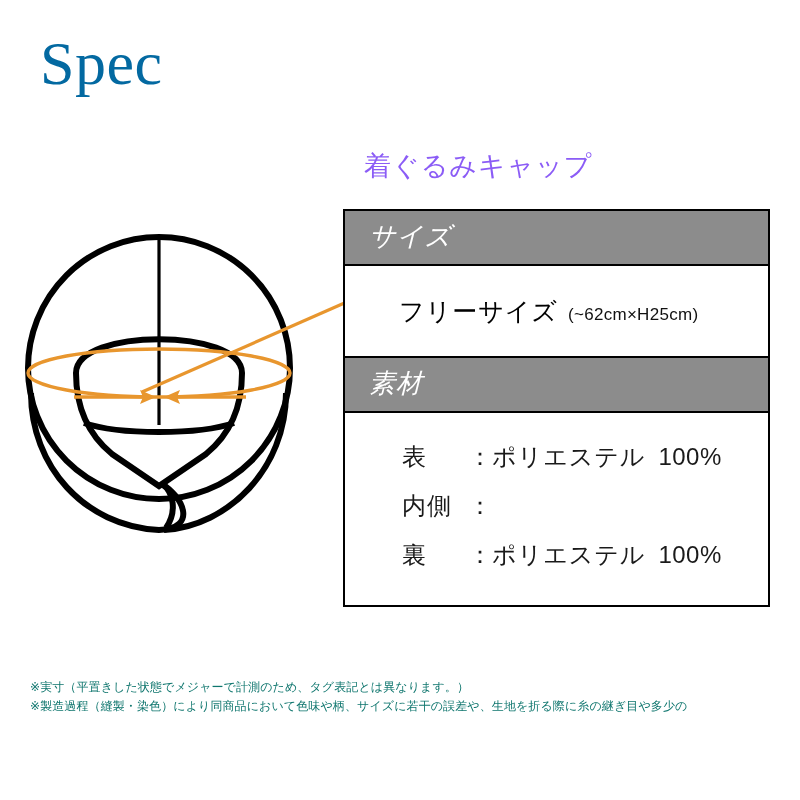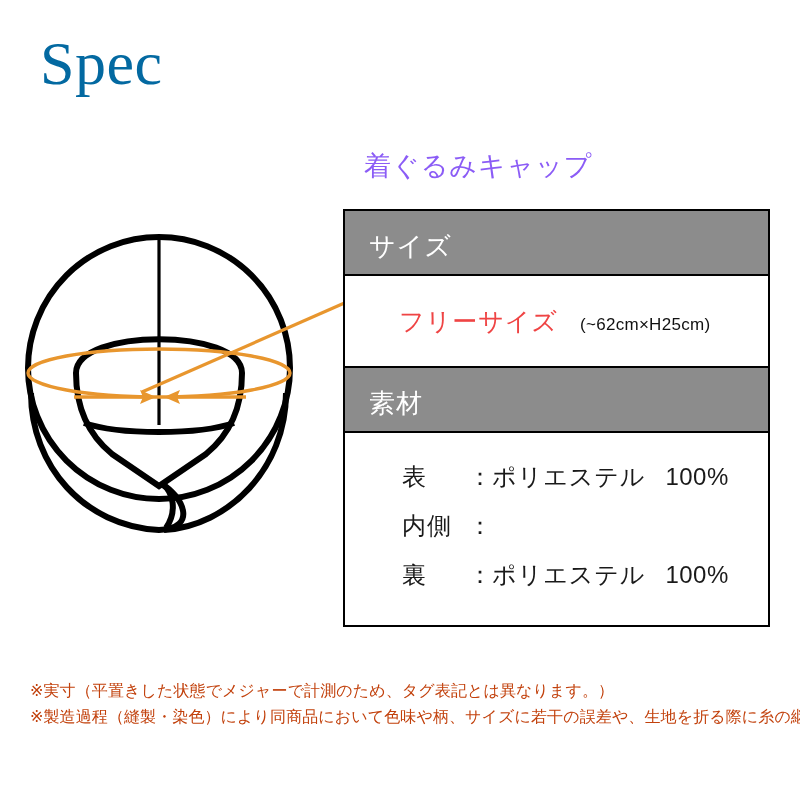--- a/index.html
+++ b/index.html
@@ -51,48 +51,49 @@
     width: 427px;
     border: 2px solid #000000;
     box-sizing: border-box;
     background: #ffffff;
   }
   .section-header {
     background: #8c8c8c;
     color: #ffffff;
     font-size: 26px;
     letter-spacing: 1px;
-    padding: 18px 0 10px 24px;
+    padding: 8px 0 10px 24px;
     border-bottom: 2px solid #000000;
     box-sizing: border-box;
+    font-style: italic;
   }
   .section-body {
     background: #ffffff;
     box-sizing: border-box;
   }
   #size-body {
     height: 92px;
     display: flex;
     align-items: center;
     border-bottom: 2px solid #000000;
   }
   .size-line {
     padding-left: 54px;
     white-space: nowrap;
   }
   .size-main {
     font-size: 25px;
     letter-spacing: 1px;
-    color: #ef4444;
+    color: #000000;
   }
   .size-sub {
     font-size: 17px;
     letter-spacing: 0.3px;
     color: #111111;
-    margin-left: 22px;
+    margin-left: 10px;
   }
   #material-body {
     padding: 28px 0 34px 0;
   }
   .material-row {
     display: flex;
     align-items: baseline;
     padding-left: 57px;
     margin-bottom: 17px;
     white-space: nowrap;
@@ -106,42 +107,42 @@
   }
   .material-colon {
     font-size: 24px;
   }
   .material-value {
     font-size: 24px;
     letter-spacing: 1px;
   }
   .material-pct {
     font-size: 24px;
-    margin-left: 20px;
+    margin-left: 13px;
     letter-spacing: 0.5px;
   }
 
   
   #illustration {
     position: absolute;
     left: 14px;
     top: 196px;
     width: 340px;
     height: 410px;
   }
 
   
   #footnotes {
     position: absolute;
     left: 30px;
     top: 678px;
     width: 745px;
-    font-size: 16px;
+    font-size: 12px;
     line-height: 1.62;
-    color: #c2410c;
+    color: #0f766e;
     letter-spacing: 0.1px;
   }
   .note-line { white-space: nowrap; }
   .note-indent { padding-left: 14px; }
 </style>
 </head>
 <body>
 
 <div id="page-title">Spec</div>
 

